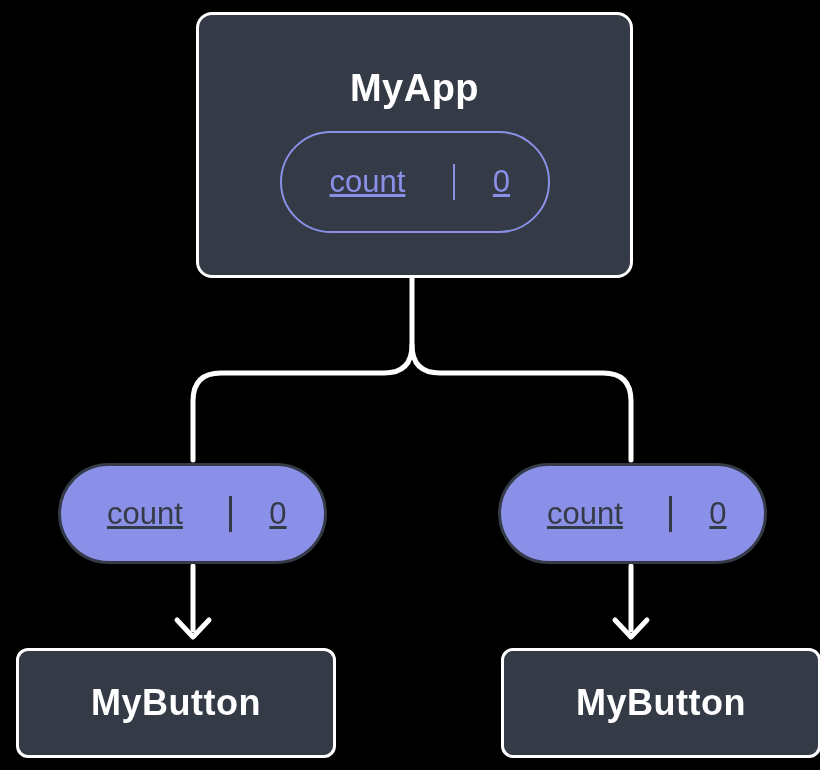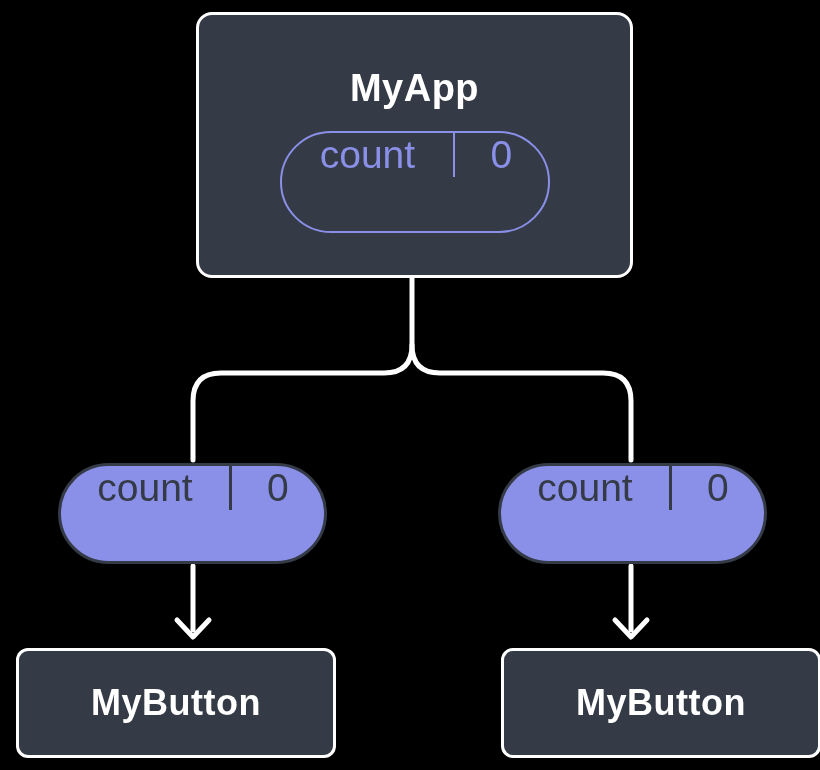--- a/index.html
+++ b/index.html
@@ -59,24 +59,25 @@
     font-weight: 700;
     letter-spacing: 0.5px;
     margin-left: 8px;
   }
   .node.leaf.left  { left: 8px;   top: 648px; }
   .node.leaf.right { left: 493px; top: 648px; }
 
   .pill {
     position: absolute;
     display: flex;
-    align-items: flex-start;
+    align-items: center;
     border-radius: 60px;
-    font-size: 39px;
+    font-size: 31px;
     overflow: hidden;
+    text-decoration: underline;
   }
   .pill .cell {
     display: flex;
     align-items: center;
     justify-content: center;
   }
   .pill .cell.key { flex: 0 0 65%; }
   .pill .cell.val { flex: 1 1 auto; }
 
   .pill.outline {

